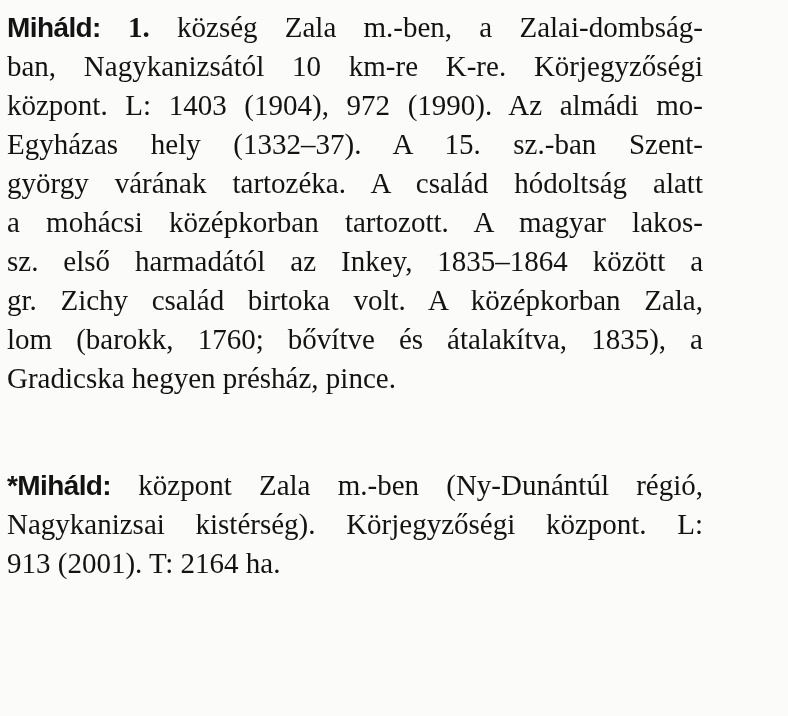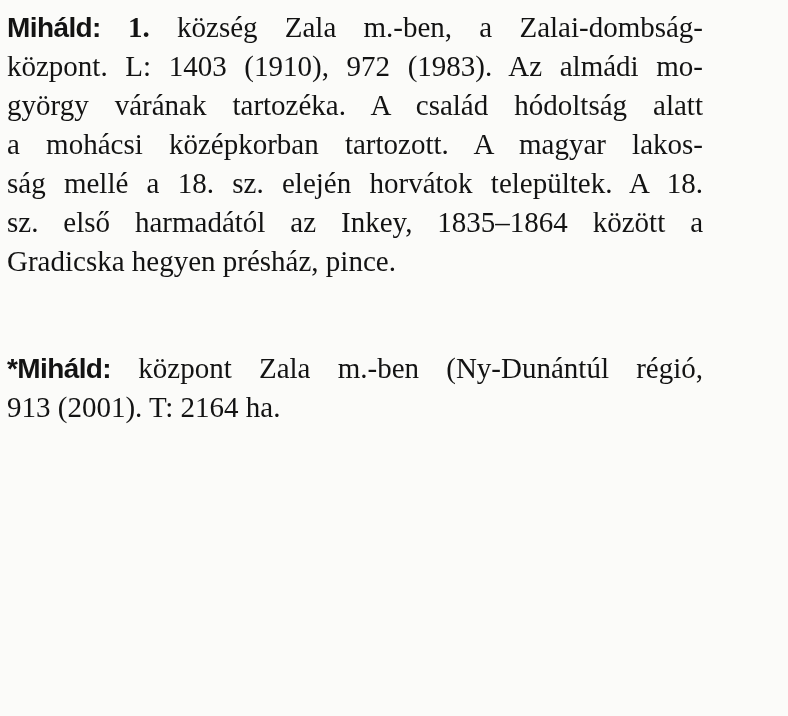--- a/index.html
+++ b/index.html
@@ -54,29 +54,33 @@
 <body>
 
 <div class="page">
 
   <div class="entry entry-1">
     <div class="line">
       <span class="headword">Miháld:</span>
       <span class="sense-num">1.</span>
       <span>község Zala m.-ben, a Zalai-dombság-</span>
     </div>
-    <div class="line">központ. L: 1403 (1910), 972 (1983). Az almádi mo-</div>
+    <div class="line">ban, Nagykanizsától 10 km-re K-re. Körjegyzőségi</div>
+    <div class="line">központ. L: 1403 (1904), 972 (1990). Az almádi mo-</div>
+    <div class="line">Egyházas hely (1332–37). A 15. sz.-ban Szent-</div>
     <div class="line">györgy várának tartozéka. A család hódoltság alatt</div>
     <div class="line">a mohácsi középkorban tartozott. A magyar lakos-</div>
-    <div class="line">ság mellé a 18. sz. elején horvátok települtek. A 18.</div>
     <div class="line">sz. első harmadától az Inkey, 1835–1864 között a</div>
+    <div class="line">gr. Zichy család birtoka volt. A középkorban Zala,</div>
+    <div class="line">lom (barokk, 1760; bővítve és átalakítva, 1835), a</div>
     <div class="line last-line">Gradicska hegyen présház, pince.</div>
   </div>
 
   <div class="entry entry-2">
     <div class="line">
       <span class="headword">*Miháld:</span>
       <span>központ Zala m.-ben (Ny-Dunántúl régió,</span>
     </div>
+    <div class="line">Nagykanizsai kistérség). Körjegyzőségi központ. L:</div>
     <div class="line last-line">913 (2001). T: 2164 ha.</div>
   </div>
 
 </div>
 
 </body></html>

